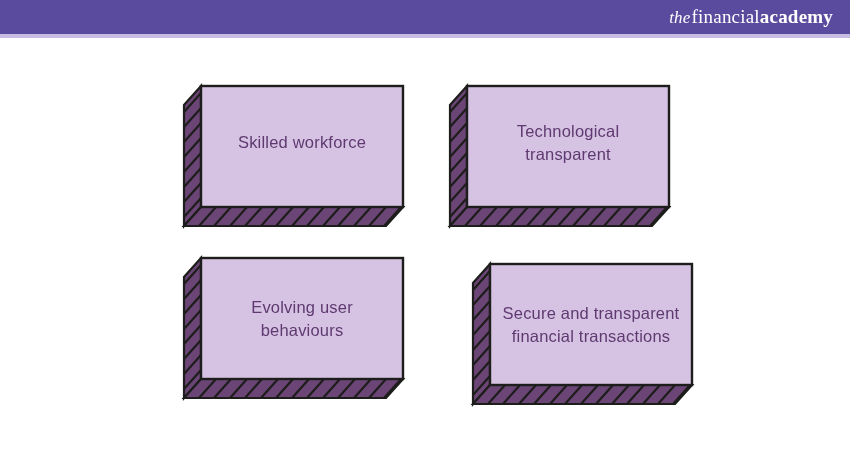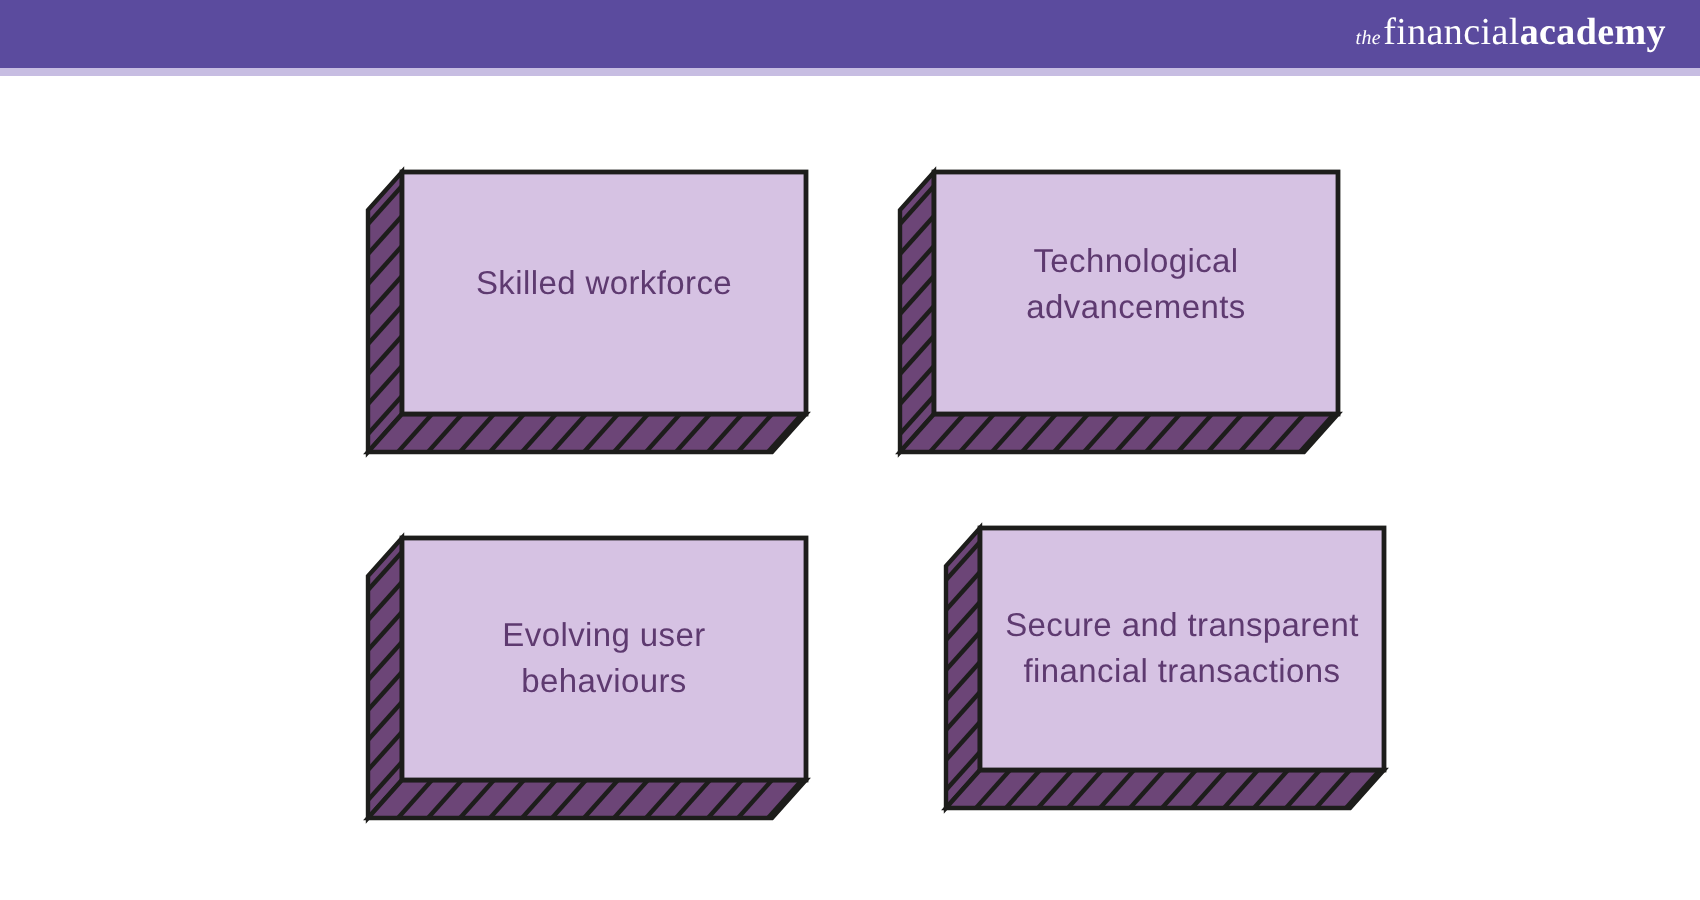--- a/index.html
+++ b/index.html
@@ -24,21 +24,21 @@
     height: 4px;
     background: var(--header-strip, #c7bde2);
   }
   .logo {
     color: #ffffff;
     font-family: "Liberation Serif", serif;
     font-size: 19px;
     letter-spacing: 0.2px;
     white-space: nowrap;
   }
-  .logo-the { font-style: italic; font-size: 10px; margin-right: 1px; }
+  .logo-the { font-style: italic; font-size: 17px; margin-right: 1px; }
   .logo-academy { font-weight: bold; text-align: right; }
 
   .box { position: absolute; width: 224px; height: 145px; }
   .box svg { position: absolute; left: 0; top: 0; overflow: visible; }
   .side  { fill: var(--box-side, #6c4577); stroke: var(--box-outline, #1d1d1b); stroke-width: 2.2; stroke-linejoin: miter; }
   .hatch { stroke: var(--box-outline, #1d1d1b); stroke-width: 2.2; }
   .face  { fill: var(--box-face, #d6c2e3); stroke: var(--box-outline, #1d1d1b); stroke-width: 2.4; }
 
   .label {
     position: absolute;
@@ -49,21 +49,21 @@
     color: var(--box-text, #5e3a70);
     font-size: 16.5px;
     line-height: 23px;
     letter-spacing: 0.2px;
   }
   .label span { display: inline-block; }
   .row1 .label { transform: translateY(-4px); }
 
   .b1 { left: 183px; top: 85px; }
   .b2 { left: 449px; top: 85px; }
-  .b3 { left: 183px; top: 268px; }
+  .b3 { left: 183px; top: 257px; }
   .b4 { left: 472px; top: 263px; }
 
   .b1 .label span { max-width: 190px; }
   .b2 .label span { max-width: 165px; }
   .b3 .label span { max-width: 150px; }
   .b4 .label span { max-width: 185px; }
 
   .defs-holder { position: absolute; width: 0; height: 0; overflow: hidden; }
 </style>
 </head>
@@ -123,21 +123,21 @@
       <div class="label">
         <span>Skilled workforce</span>
       </div>
     </div>
 
     <div class="box b2 row1">
       <svg width="224" height="145" viewBox="0 0 224 145">
         <use href="#box3d"></use>
       </svg>
       <div class="label">
-        <span>Technological advancements</span>
+        <span>Technological transparent</span>
       </div>
     </div>
 
     <div class="box b3">
       <svg width="224" height="145" viewBox="0 0 224 145">
         <use href="#box3d"></use>
       </svg>
       <div class="label">
         <span>Evolving user behaviours</span>
       </div>

